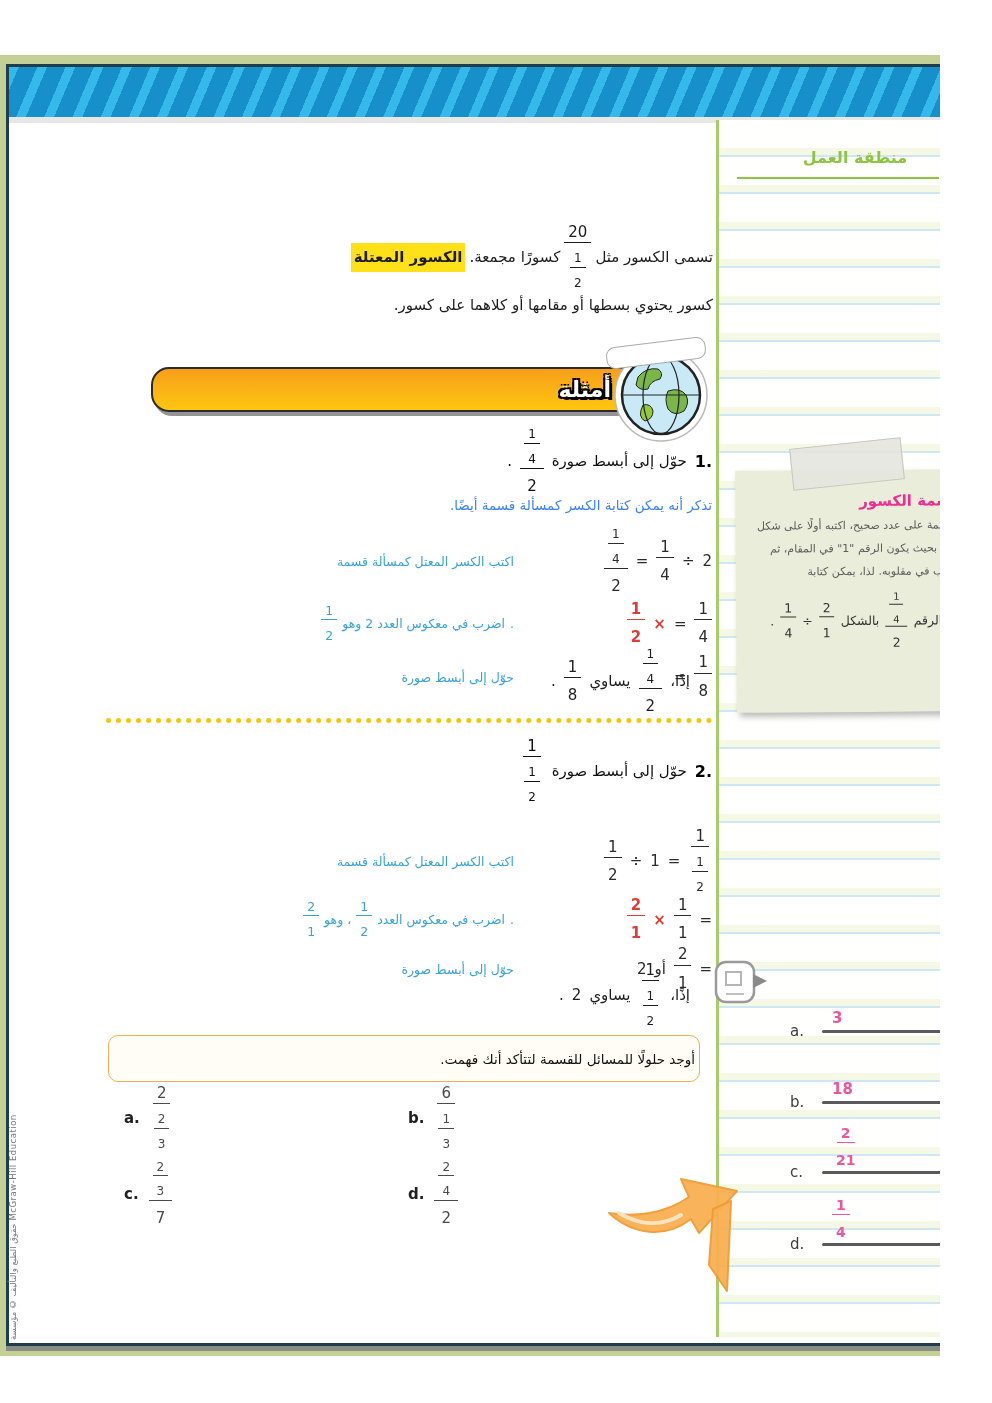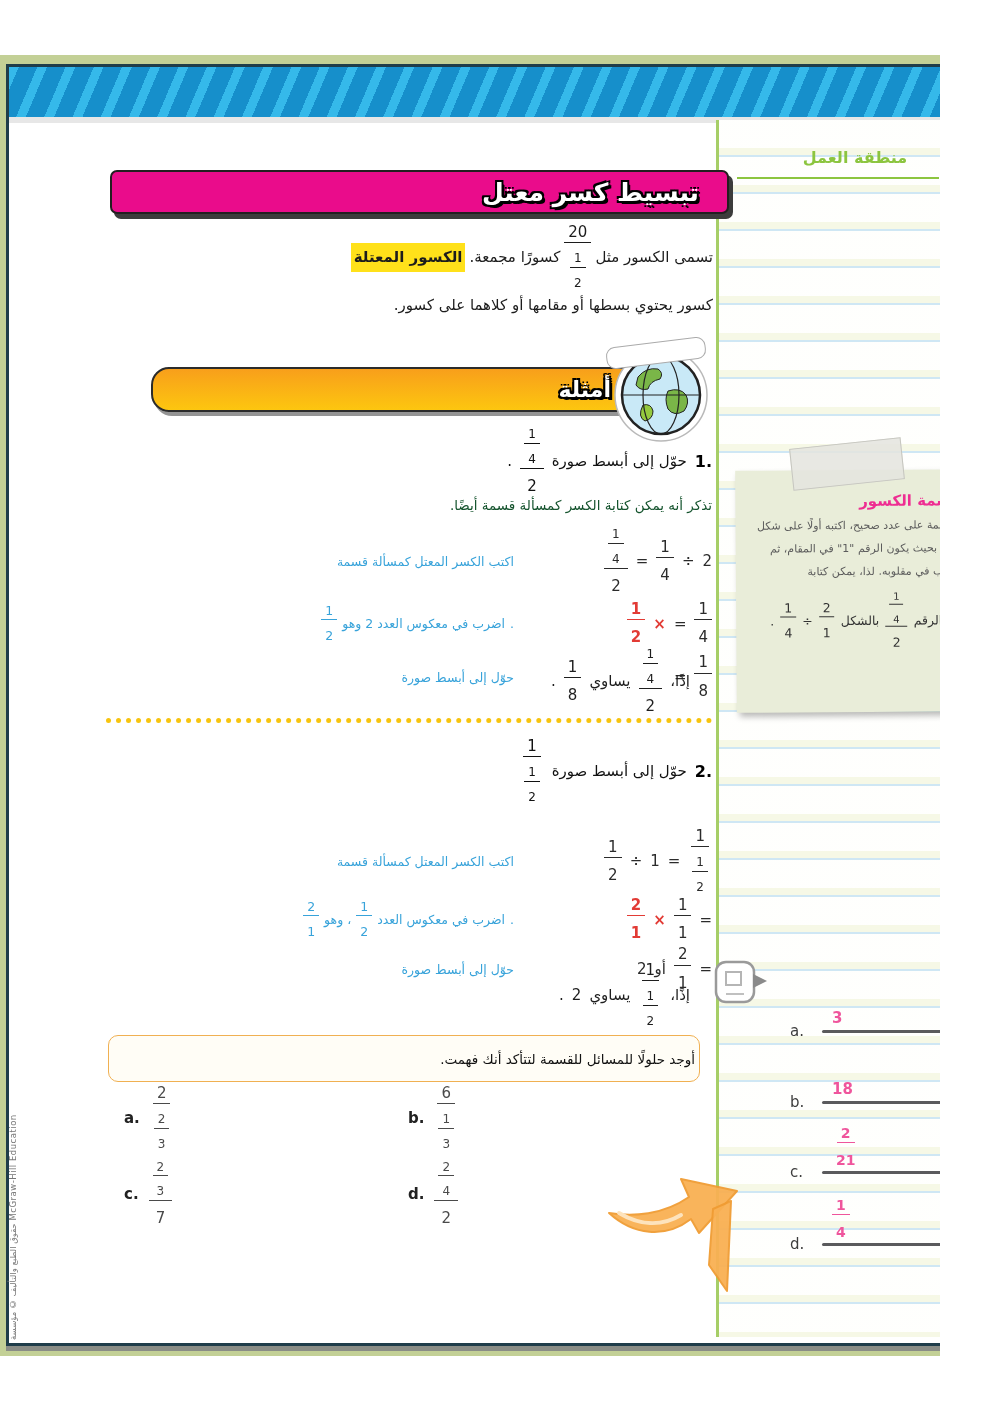--- a/index.html
+++ b/index.html
@@ -44,21 +44,21 @@
   .globe-ribbon{position:absolute;left:606px;top:342px;width:98px;height:20px;background:#fff;
                 border:1px solid #aaa;border-radius:9px;transform:rotate(-7deg);z-index:4;}
   
   .intro{position:absolute;left:126px;top:224px;width:589px;font-size:15px;color:#1c1c1c;
          direction:rtl;text-align:right;line-height:1.9;}
   .p2{top:316px;}
   .hl{background:#ffe11a;font-weight:bold;padding:0 3px;}
   .ex-title{position:absolute;left:300px;width:412px;display:flex;direction:rtl;align-items:center;
             gap:8px;font-size:15px;color:#111;}
   .exnum{font-weight:bold;font-size:16px;color:#000;direction:ltr;unicode-bidi:isolate;}
-  .ex-hint{position:absolute;left:300px;width:412px;font-size:13.5px;color:#14532d;
+  .ex-hint{position:absolute;left:300px;width:412px;font-size:13.5px;color:#3b82f6;
            direction:rtl;text-align:right;}
   
   .rows{position:absolute;left:238px;width:474px;}
   .eqrow{display:flex;direction:rtl;align-items:center;}
   .eq{width:198px;flex:none;display:flex;direction:rtl;align-items:center;gap:8px;
       font-size:15px;color:#2b2b2b;}
   .note{flex:1;display:flex;direction:rtl;align-items:center;gap:5px;font-size:12.5px;
         color:#38a3da;justify-content:flex-start;padding-left:8px;}
   .concl{position:absolute;left:440px;width:250px;display:flex;direction:rtl;align-items:center;
          gap:8px;font-size:15px;color:#1e1e1e;}
@@ -131,23 +131,20 @@
         <span class="tok" dir="ltr">÷</span>
         <span class="tok frac">
           <span class="n">1</span>
           <span class="d">4</span>
         </span>
         <span class="tok" dir="ltr">.</span>
       </div>
   </div>
   <div class="tape"></div>
 
-  <div class="lesson-banner">
-    <span class="banner-text">تبسيط كسر معتل</span>
-  </div>
 
   <div class="intro toks-inline"><span class="tok" dir="rtl">تسمى الكسور مثل</span><span class="tok frac">
         <span class="n">20</span>
         <span class="d frac">
           <span class="n">1</span>
           <span class="d">2</span>
         </span>
       </span><span class="tok" dir="rtl">كسورًا مجمعة.</span><span class="tok hl" dir="rtl">الكسور المعتلة</span><span class="tok" dir="rtl">كسور يحتوي بسطها أو مقامها أو كلاهما على كسور.</span></div>
 
   <div class="examples-banner">

